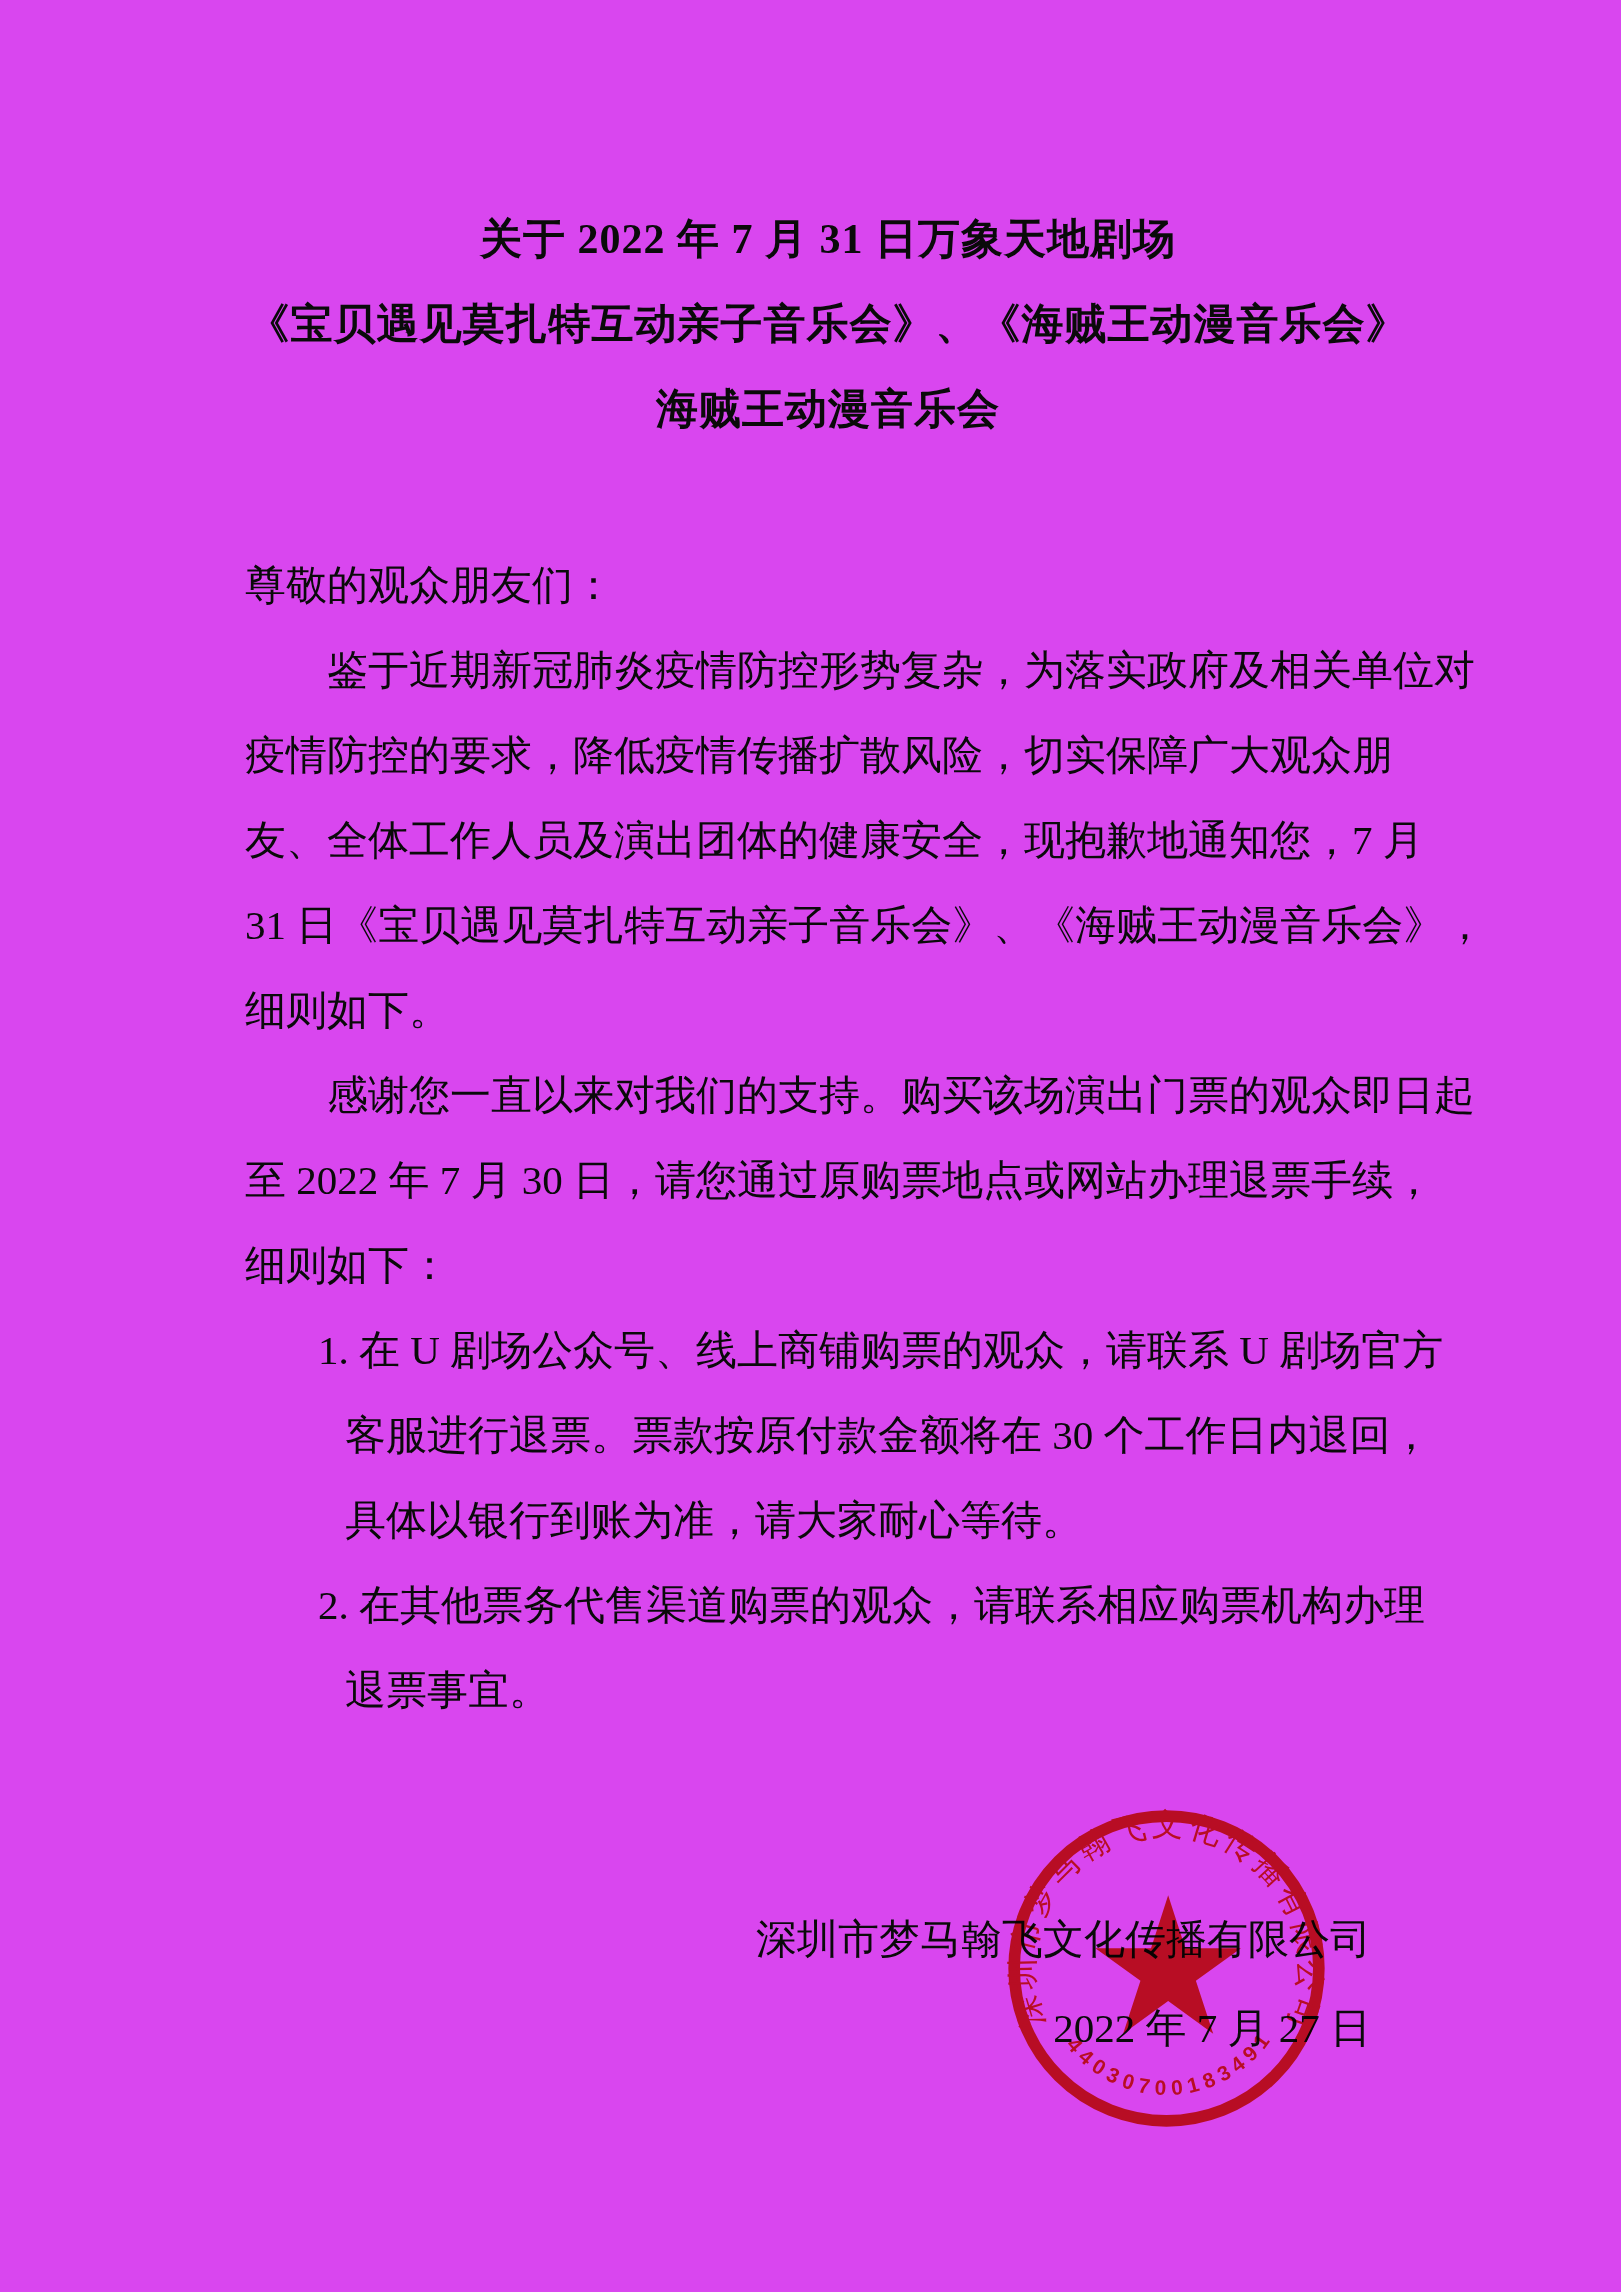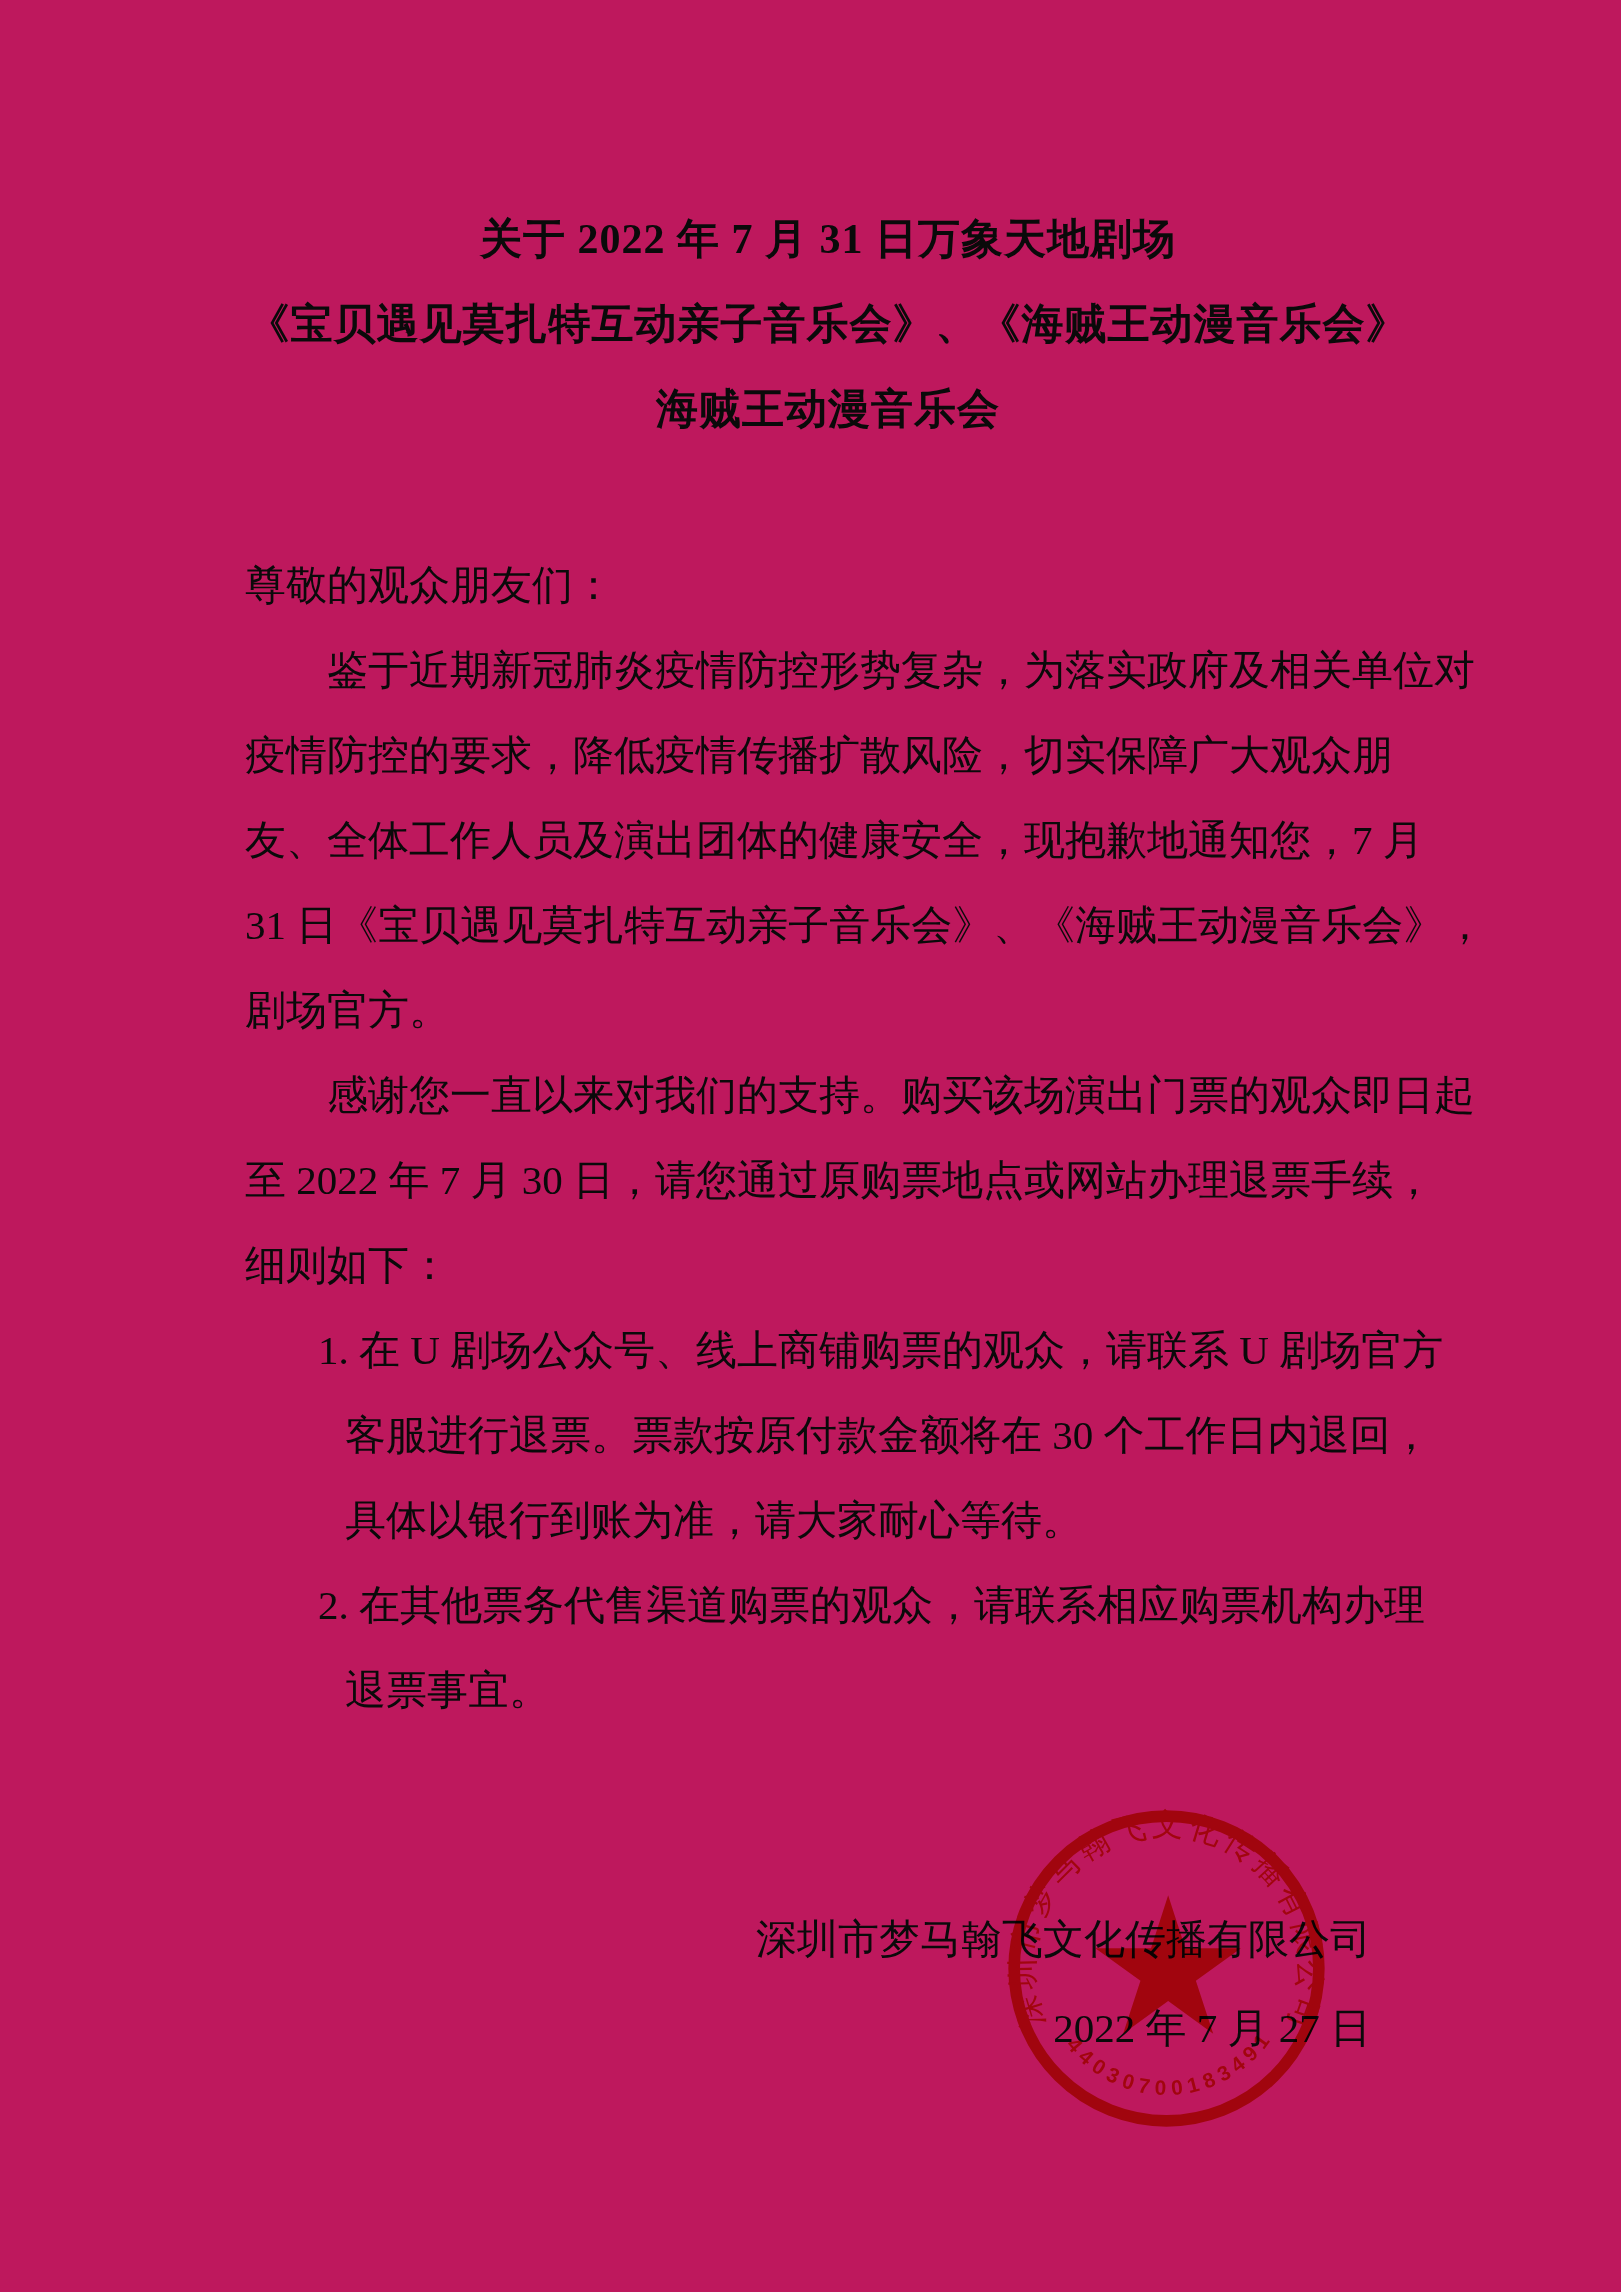--- a/index.html
+++ b/index.html
@@ -1,19 +1,19 @@
 <!DOCTYPE html>
 <html style="--stamp-red: #d7261d;"><head>
 <meta charset="utf-8">
 <style>
   html,body{margin:0;padding:0;background:#e8e8e8;}
   .page{
     position:relative;
     width:1621px;height:2293px;
-    background:#be185d;
+    background:#d946ef;
     font-family:"Liberation Serif","DejaVu Serif",serif;
     color:#0a0a0a;
     overflow:hidden;
   }
   .title-block{
     position:absolute;
     left:245px;top:197px;width:1166px;
     text-align:center;
     font-size:42px;font-weight:bold;
     line-height:85px;
@@ -75,21 +75,21 @@
     <div class="line">《宝贝遇见莫扎特互动亲子音乐会》、《海贼王动漫音乐会》</div>
     <div class="line">海贼王动漫音乐会</div>
   </div>
 
   <div class="body-block">
     <div class="line ind0">尊敬的观众朋友们：</div>
     <div class="line ind2">鉴于近期新冠肺炎疫情防控形势复杂，为落实政府及相关单位对</div>
     <div class="line ind0">疫情防控的要求，降低疫情传播扩散风险，切实保障广大观众朋</div>
     <div class="line ind0">友、全体工作人员及演出团体的健康安全，现抱歉地通知您，7 月</div>
     <div class="line ind0">31 日《宝贝遇见莫扎特互动亲子音乐会》、《海贼王动漫音乐会》，</div>
-    <div class="line ind0">剧场官方。</div>
+    <div class="line ind0">细则如下。</div>
     <div class="line ind2">感谢您一直以来对我们的支持。购买该场演出门票的观众即日起</div>
     <div class="line ind0">至 2022 年 7 月 30 日，请您通过原购票地点或网站办理退票手续，</div>
     <div class="line ind0">细则如下：</div>
     <div class="line list-num">1. 在 U 剧场公众号、线上商铺购票的观众，请联系 U 剧场官方</div>
     <div class="line list-cont">客服进行退票。票款按原付款金额将在 30 个工作日内退回，</div>
     <div class="line list-cont">具体以银行到账为准，请大家耐心等待。</div>
     <div class="line list-num">2. 在其他票务代售渠道购票的观众，请联系相应购票机构办理</div>
     <div class="line list-cont">退票事宜。</div>
   </div>
 

